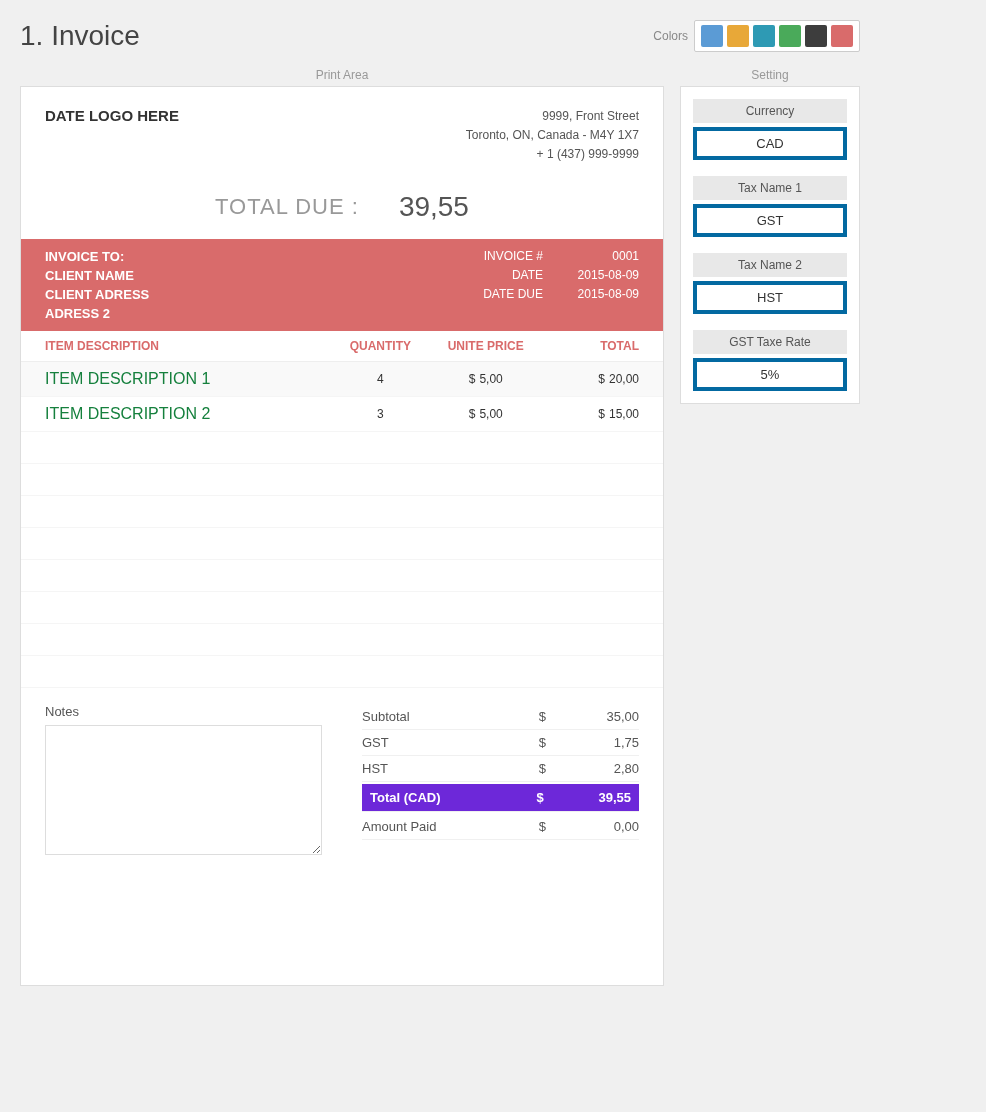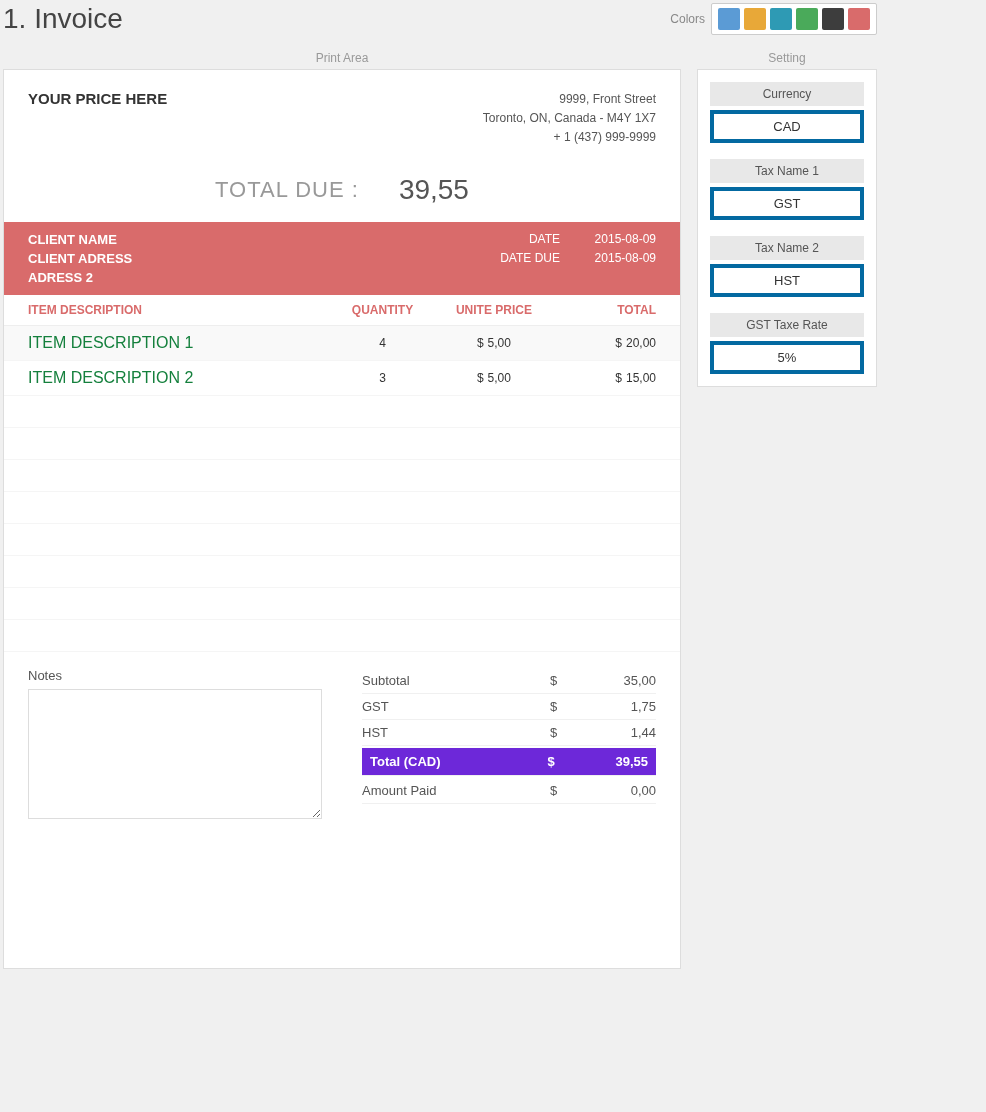--- a/index.html
+++ b/index.html
@@ -5,21 +5,21 @@
     * { box-sizing: border-box; margin: 0; padding: 0; }
     body {
       font-family: Arial, sans-serif;
       background: #f0f0f0;
       font-size: 13px;
       color: #333;
     }
     .page-wrapper {
       width: 880px;
       min-height: 1112px;
-      padding: 3px;
+      padding: 20px;
       background: #f0f0f0;
     }
     
     .header {
       display: flex;
       justify-content: space-between;
       align-items: flex-start;
       margin-bottom: 16px;
     }
     .page-title {
@@ -260,34 +260,41 @@
     </div>
   </div>
 
   <div class="main-layout">
 
     <div class="print-area-section">
       <div class="print-area-label">Print Area</div>
       <div class="print-area">
 
         <div class="invoice-top">
-          <div class="logo-text">YOUR PRICE HERE</div>
+          <div class="logo-text">DATE LOGO HERE</div>
           <div class="address-block">
             <div>9999, Front Street</div>
             <div>Toronto, ON, Canada  - M4Y 1X7</div>
             <div>+ 1 (437) 999-9999</div>
           </div>
         </div>
 
         <div class="total-due-row">
           <span class="total-due-label">TOTAL DUE :</span>
           <span class="total-due-amount">39,55</span>
         </div>
 
         <div class="client-banner">
+          <div class="banner-row">
+            <span class="banner-left">INVOICE TO:</span>
+            <div class="banner-right-group">
+              <span class="banner-field-label">INVOICE #</span>
+              <span class="banner-field-value">0001</span>
+            </div>
+          </div>
           <div class="banner-row">
             <span class="banner-left">CLIENT NAME</span>
             <div class="banner-right-group">
               <span class="banner-field-label">DATE</span>
               <span class="banner-field-value">2015-08-09</span>
             </div>
           </div>
           <div class="banner-row">
             <span class="banner-left">CLIENT ADRESS</span>
             <div class="banner-right-group">
@@ -356,21 +363,21 @@
               <span class="summary-amount">35,00</span>
             </div>
             <div class="summary-row">
               <span class="summary-label">GST</span>
               <span class="summary-dollar">$</span>
               <span class="summary-amount">1,75</span>
             </div>
             <div class="summary-row">
               <span class="summary-label">HST</span>
               <span class="summary-dollar">$</span>
-              <span class="summary-amount">1,44</span>
+              <span class="summary-amount">2,80</span>
             </div>
             <div class="summary-row total-row">
               <span class="summary-label">Total (CAD)</span>
               <span class="summary-dollar">$</span>
               <span class="summary-amount">39,55</span>
             </div>
             <div class="summary-row">
               <span class="summary-label">Amount Paid</span>
               <span class="summary-dollar">$</span>
               <span class="summary-amount">0,00</span>

